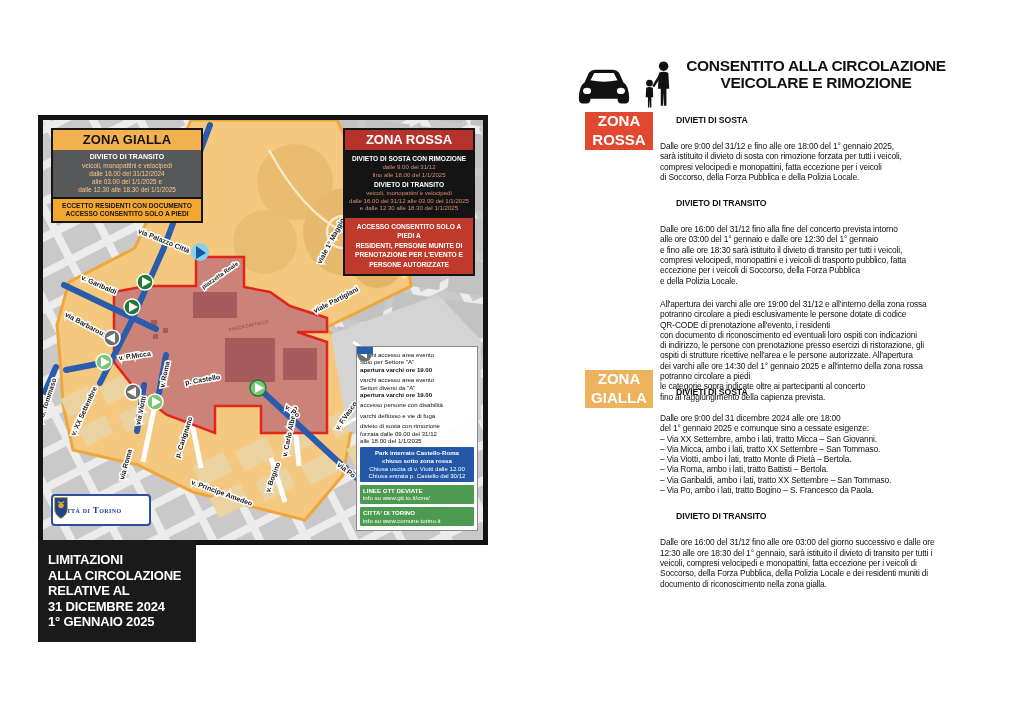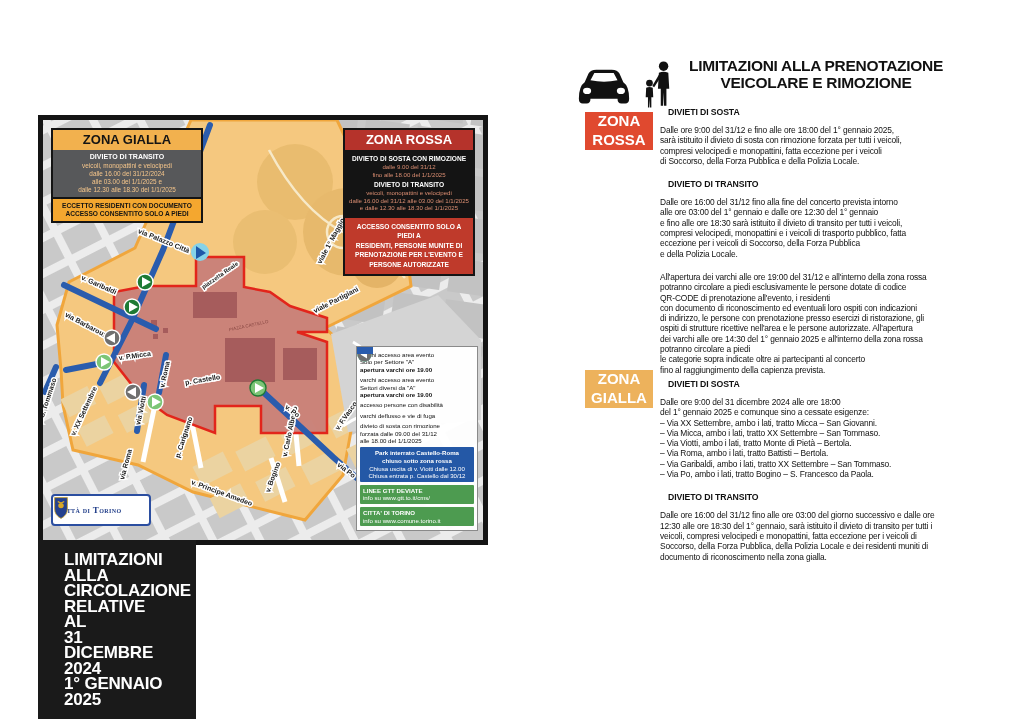--- a/index.html
+++ b/index.html
@@ -34,35 +34,35 @@
   .lg-green{background:#4D9B50;text-align:left;}
   .lg-box .b{font-weight:bold;}
 
   .logo{position:absolute;left:8px;bottom:14px;width:100px;height:32px;background:#fff;
         border:2px solid #2B4EA0;border-radius:4px;display:flex;align-items:center;gap:4px;padding:2px 4px;box-sizing:border-box;}
   .logo-t{font-family:"Liberation Serif","DejaVu Serif",serif;font-variant:small-caps;
           color:#1F3C88;font-size:9px;font-weight:bold;letter-spacing:.4px;}
 
   
   .black-box{position:absolute;left:38px;top:540px;width:158px;background:#1A1A1A;color:#fff;
-             font-weight:bold;font-size:17px;line-height:15.5px;padding:12px 26px;box-sizing:border-box;white-space:pre-line;letter-spacing:-.2px;}
+             font-weight:bold;font-size:13px;line-height:15.5px;padding:12px 10px;box-sizing:border-box;white-space:pre-line;letter-spacing:-.2px;}
 
   
   .icons{position:absolute;left:575px;top:60px;display:flex;align-items:flex-end;gap:8px;}
   .title{position:absolute;left:655px;top:57px;width:322px;text-align:center;
          font-weight:bold;font-size:15.5px;line-height:17px;letter-spacing:-.3px;color:#111;}
   .badge{position:absolute;width:68px;height:38px;color:#fff;font-weight:bold;font-size:15px;
          display:flex;align-items:center;justify-content:center;text-align:center;white-space:pre-line;line-height:1.25;}
   .badge-rossa{left:585px;top:112px;background:#E0492F;}
   .badge-gialla{left:585px;top:370px;background:#EDB25C;}
 
   .col{position:absolute;left:660px;width:345px;}
   .col-rossa{top:99px;}
   .col-gialla{top:371px;}
-  .sec h4{margin:8px;font-size:8.7px;line-height:10px;letter-spacing:-.1px;}
+  .sec h4{margin:16px;font-size:8.7px;line-height:10px;letter-spacing:-.1px;}
   .sec p{margin:0 0 13px;font-size:8.4px;line-height:10.3px;letter-spacing:-.15px;white-space:pre;}
   .note{font-weight:bold;font-size:8.4px;line-height:10.3px;white-space:pre;margin-top:2px;}
 
   
   .stlbl{font-family:"Liberation Sans",sans-serif;font-size:7px;font-weight:bold;fill:#1A1A1A;
          stroke:#ffffff;stroke-width:3px;paint-order:stroke;text-anchor:middle;}
   .stlbl.sm{font-size:6px;}
   .pclbl{font-family:"Liberation Sans",sans-serif;font-size:4.5px;fill:#8B4A45;text-anchor:middle;}
 </style>
 </head>
@@ -301,21 +301,21 @@
   <svg width="32" height="50" viewBox="0 0 34 52">
     <circle cx="24" cy="6" r="5" fill="#111"></circle>
     <path d="M19,13 Q24,11 29,13 L30,30 H27 L27,48 H24.5 L24,34 L23.5,48 H21 L21,30 H18 Z" fill="#111"></path>
     <path d="M19,15 L12,27 L14,28.5 L20,19 Z" fill="#111"></path>
     <circle cx="9" cy="24" r="3.6" fill="#111"></circle>
     <path d="M5.5,29 Q9,27.5 12.5,29 L13,39 H11 L11,50 H9.6 L9.2,41 L8.8,50 H7.4 L7.4,39 H5 Z" fill="#111"></path>
   </svg>
 </div>
 
 <div class="title">
-  <div>LIMITAZIONI ALLA PRENOTAZIONE</div>
+  <div>CONSENTITO ALLA CIRCOLAZIONE</div>
   <div>VEICOLARE E RIMOZIONE</div>
 </div>
 
 <div class="badge badge-rossa">ZONA
 ROSSA</div>
 <div class="badge badge-gialla">ZONA
 GIALLA</div>
 
 <div class="col col-rossa">
   <div class="sec">

